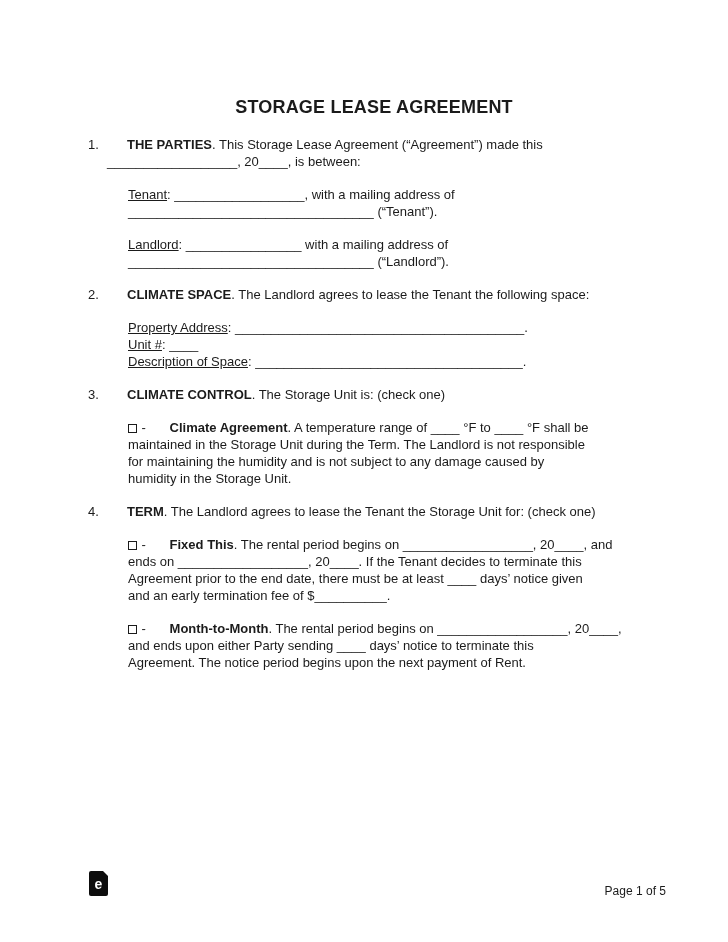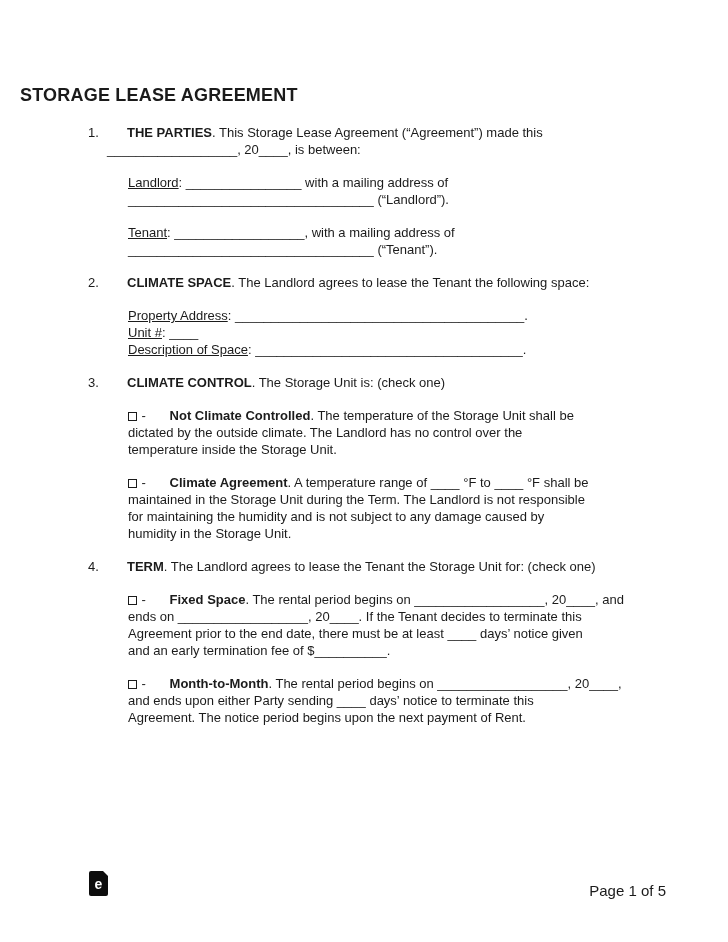--- a/index.html
+++ b/index.html
@@ -15,25 +15,26 @@
     font-family:"Liberation Sans", sans-serif;
     color:var(--text);
   }
   .page{
     position:relative;
     width:728px;height:942px;
     overflow:hidden;
     background:var(--page);
   }
   .title{
-    margin:0;
+    margin:12px;
     padding-top:85px;
     margin-bottom:18px;
     font-size:18px;
     font-weight:bold;
+    text-align:center;
     letter-spacing:.2px;
     line-height:21px;
     padding-left:20px;
   }
   .content{
     margin:0 86px 0 88px;
     font-size:13px;
     line-height:17px;
   }
   .block{
@@ -86,51 +87,48 @@
     position:absolute;left:0;right:0;top:4px;
     text-align:center;
     color:#fff;
     font-size:14px;
     font-weight:bold;
     line-height:18px;
   }
   .page-number{
     position:absolute;
     top:883px;right:62px;
-    font-size:15px;
+    font-size:12px;
     line-height:16px;
   }
 </style>
 </head>
 <body>
 
 <div class="page">
   <h1 class="title">STORAGE LEASE AGREEMENT</h1>
 
   <div class="content" id="blocks">
       <div class="block section"><span class="num">1.</span><span class="b">THE PARTIES</span><span>. This Storage Lease Agreement (“Agreement”) made this
 __________________, 20____, is between:</span></div>
+      <div class="block sub"><span class="u">Tenant</span><span>: __________________, with a mailing address of
+__________________________________ (“Tenant”).</span></div>
       <div class="block sub"><span class="u">Landlord</span><span>: ________________ with a mailing address of
 __________________________________ (“Landlord”).</span></div>
-      <div class="block sub"><span class="u">Tenant</span><span>: __________________, with a mailing address of
-__________________________________ (“Tenant”).</span></div>
       <div class="block section"><span class="num">2.</span><span class="b">CLIMATE SPACE</span><span>. The Landlord agrees to lease the Tenant the following space:</span></div>
       <div class="block sub"><span class="u">Property Address</span><span>: ________________________________________.
 </span><span class="u">Unit #</span><span>: ____
 </span><span class="u">Description of Space</span><span>: _____________________________________.</span></div>
       <div class="block section"><span class="num">3.</span><span class="b">CLIMATE CONTROL</span><span>. The Storage Unit is: (check one)</span></div>
-      <div class="block sub"><span class="cbx"></span><span> - </span><span class="b">Not Climate Controlled</span><span>. The temperature of the Storage Unit shall be
-dictated by the outside climate. The Landlord has no control over the
-temperature inside the Storage Unit.</span></div>
       <div class="block sub"><span class="cbx"></span><span> - </span><span class="b">Climate Agreement</span><span>. A temperature range of ____ °F to ____ °F shall be
 maintained in the Storage Unit during the Term. The Landlord is not responsible
 for maintaining the humidity and is not subject to any damage caused by
 humidity in the Storage Unit.</span></div>
       <div class="block section"><span class="num">4.</span><span class="b">TERM</span><span>. The Landlord agrees to lease the Tenant the Storage Unit for: (check one)</span></div>
-      <div class="block sub"><span class="cbx"></span><span> - </span><span class="b">Fixed Space</span><span>. The rental period begins on __________________, 20____, and
+      <div class="block sub"><span class="cbx"></span><span> - </span><span class="b">Fixed This</span><span>. The rental period begins on __________________, 20____, and
 ends on __________________, 20____. If the Tenant decides to terminate this
 Agreement prior to the end date, there must be at least ____ days’ notice given
 and an early termination fee of $__________.</span></div>
       <div class="block sub"><span class="cbx"></span><span> - </span><span class="b">Month-to-Month</span><span>. The rental period begins on __________________, 20____,
 and ends upon either Party sending ____ days’ notice to terminate this
 Agreement. The notice period begins upon the next payment of Rent.</span></div>
     </div>
 
   <div class="footer-logo">
     <span class="body"></span>

